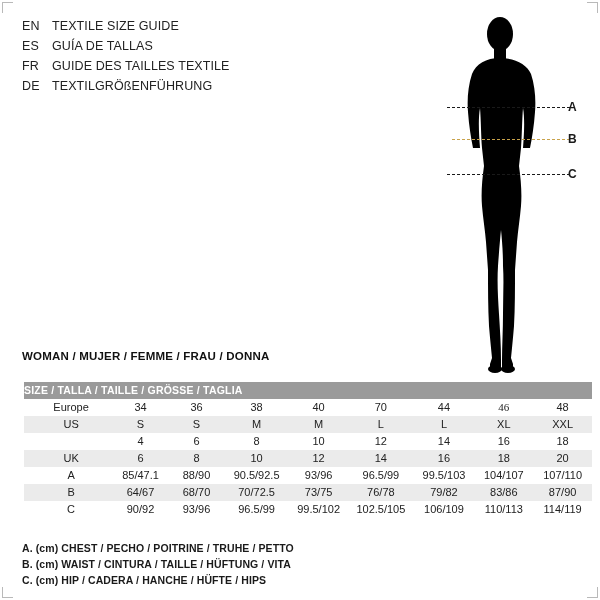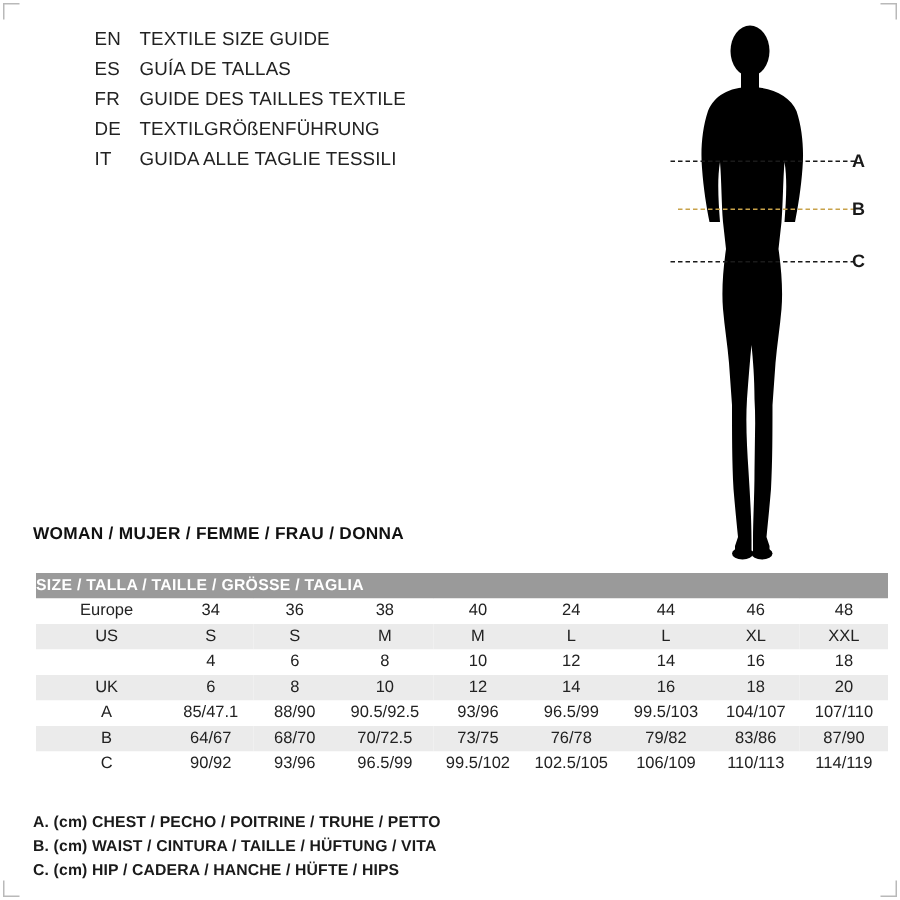--- a/index.html
+++ b/index.html
@@ -26,21 +26,20 @@
     position: absolute;
     left: 22px;
     top: 16px;
     width: 320px;
   }
   .lang-row {
     display: flex;
     align-items: baseline;
     height: 20px;
     line-height: 20px;
-    margin-left: 41px;
   }
   .lang-code {
     width: 30px;
     font-size: 12.5px;
     color: #222;
     letter-spacing: 0.2px;
   }
   .lang-text {
     font-size: 12.5px;
     color: #222;
@@ -172,24 +171,20 @@
       <span class="lang-code">ES</span>
       <span class="lang-text">GUÍA DE TALLAS</span>
     </div>
     <div class="lang-row">
       <span class="lang-code">FR</span>
       <span class="lang-text">GUIDE DES TAILLES TEXTILE</span>
     </div>
     <div class="lang-row">
       <span class="lang-code">DE</span>
       <span class="lang-text">TEXTILGRÖßENFÜHRUNG</span>
-    </div>
-    <div class="lang-row">
-      <span class="lang-code">IT</span>
-      <span class="lang-text">GUIDA ALLE TAGLIE TESSILI</span>
     </div>
   </div>
 
   <div class="figure-wrap">
     <svg class="figure-svg" viewBox="0 0 120 370" preserveAspectRatio="xMidYMin meet">
       <g fill="#000000">
 
         <ellipse cx="60" cy="26" rx="13" ry="17"></ellipse>
 
         <rect x="54" y="40" width="12" height="14"></rect>
@@ -250,23 +245,23 @@
         <th colspan="9">SIZE / TALLA / TAILLE / GRÖSSE / TAGLIA</th>
       </tr>
     </thead>
     <tbody>
       <tr class="plain">
         <td class="rowhead" style="width:90px;">Europe</td>
         <td style="width:60px;">34</td>
         <td style="width:60px;">36</td>
         <td style="width:68px;">38</td>
         <td style="width:62px;">40</td>
-        <td style="width:68px;">24</td>
+        <td style="width:68px;">70</td>
         <td style="width:64px;">44</td>
-        <td style="width:62px;">46</td>
+        <td style="width:62px;font-family:Liberation Serif, serif;">46</td>
         <td style="width:62px;">48</td>
       </tr>
       <tr class="shade">
         <td class="rowhead">US</td>
         <td>S</td>
         <td>S</td>
         <td>M</td>
         <td>M</td>
         <td>L</td>
         <td>L</td>

